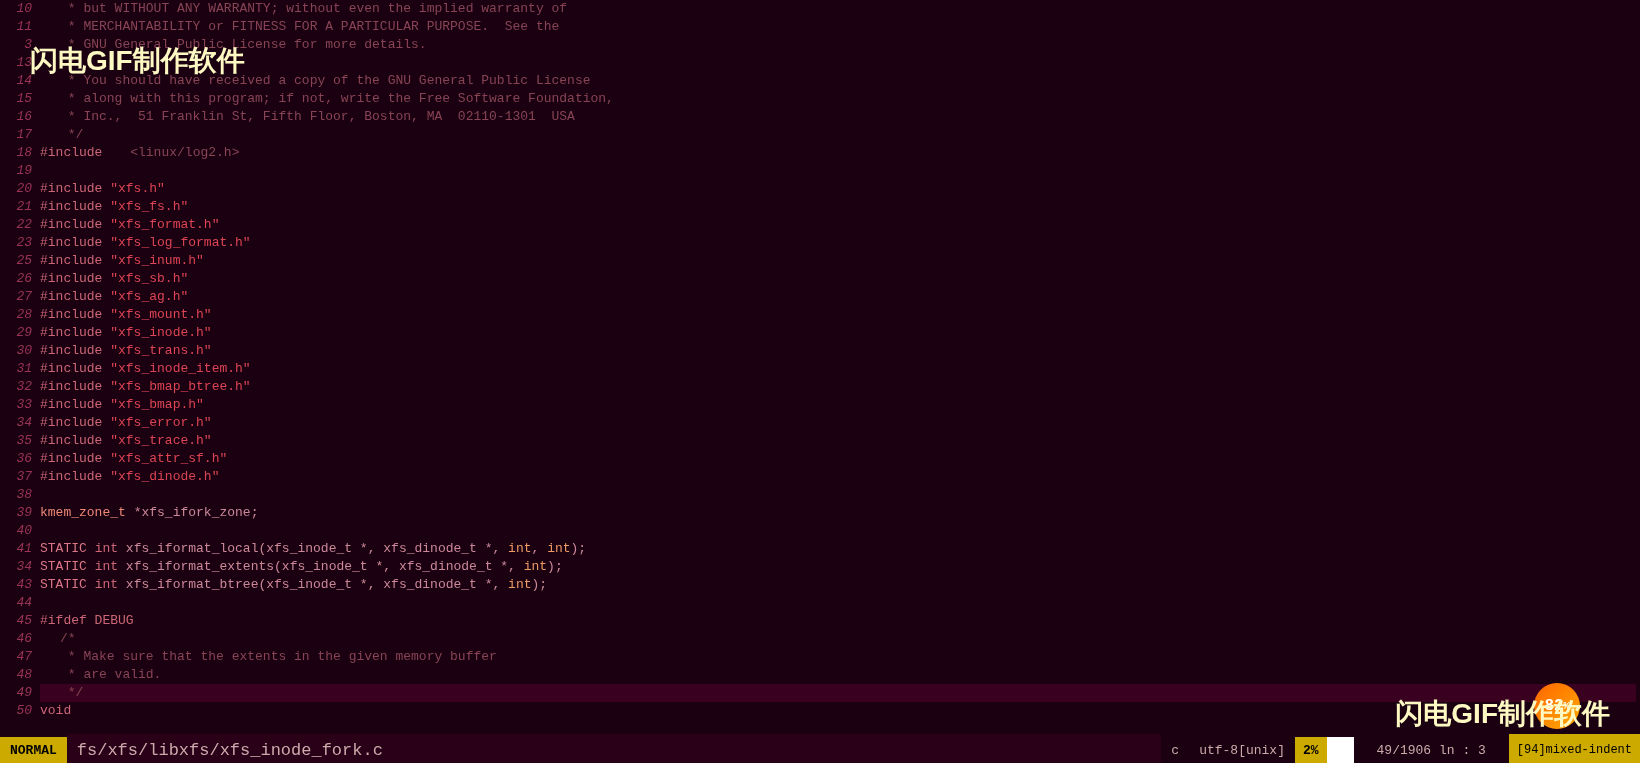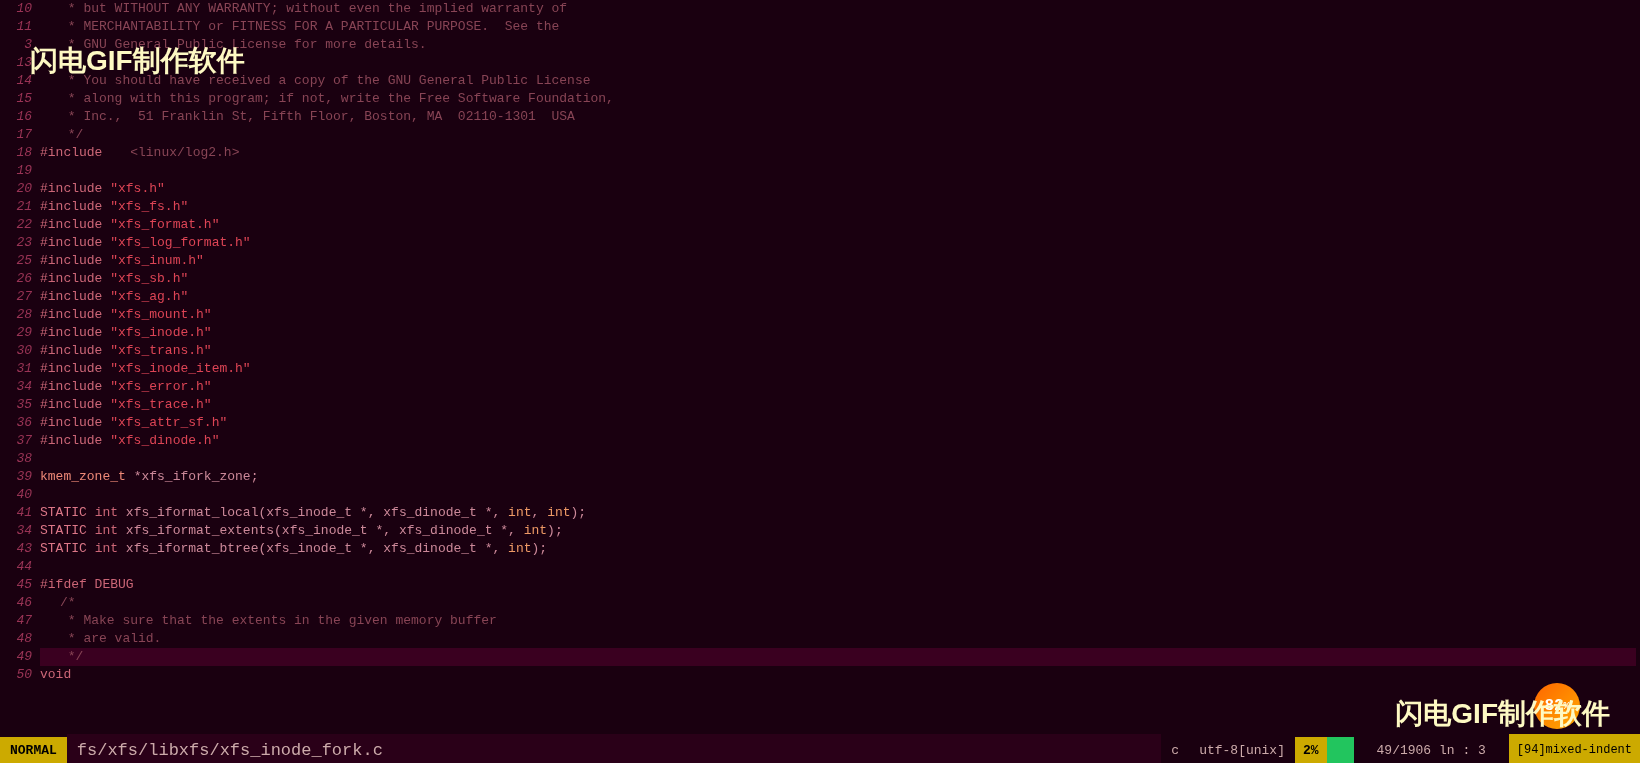--- a/index.html
+++ b/index.html
@@ -51,21 +51,21 @@
 
     
     #status-bar {
       position: fixed;
       bottom: 0;
       left: 0;
       width: 1640px;
       height: 26px;
       display: flex;
       align-items: center;
-      background-color: #22c55e;
+      background-color: #ffffff;
     }
     .status-normal {
       background-color: #ccaa00;
       color: #000;
       padding: 0 10px;
       height: 100%;
       display: flex;
       align-items: center;
       font-weight: bold;
       font-size: 13px;
@@ -182,20 +182,22 @@
     <div class="code-line"><span class="line-num">21</span><span class="line-content"><span class="prep">#include </span><span class="str">"xfs_fs.h"</span></span></div>
     <div class="code-line"><span class="line-num">22</span><span class="line-content"><span class="prep">#include </span><span class="str">"xfs_format.h"</span></span></div>
     <div class="code-line"><span class="line-num">23</span><span class="line-content"><span class="prep">#include </span><span class="str">"xfs_log_format.h"</span></span></div>
     <div class="code-line"><span class="line-num">25</span><span class="line-content"><span class="prep">#include </span><span class="str">"xfs_inum.h"</span></span></div>
     <div class="code-line"><span class="line-num">26</span><span class="line-content"><span class="prep">#include </span><span class="str">"xfs_sb.h"</span></span></div>
     <div class="code-line"><span class="line-num">27</span><span class="line-content"><span class="prep">#include </span><span class="str">"xfs_ag.h"</span></span></div>
     <div class="code-line"><span class="line-num">28</span><span class="line-content"><span class="prep">#include </span><span class="str">"xfs_mount.h"</span></span></div>
     <div class="code-line"><span class="line-num">29</span><span class="line-content"><span class="prep">#include </span><span class="str">"xfs_inode.h"</span></span></div>
     <div class="code-line"><span class="line-num">30</span><span class="line-content"><span class="prep">#include </span><span class="str">"xfs_trans.h"</span></span></div>
     <div class="code-line"><span class="line-num">31</span><span class="line-content"><span class="prep">#include </span><span class="str">"xfs_inode_item.h"</span></span></div>
+    <div class="code-line"><span class="line-num">32</span><span class="line-content"><span class="prep">#include </span><span class="str">"xfs_bmap_btree.h"</span></span></div>
+    <div class="code-line"><span class="line-num">33</span><span class="line-content"><span class="prep">#include </span><span class="str">"xfs_bmap.h"</span></span></div>
     <div class="code-line"><span class="line-num">34</span><span class="line-content"><span class="prep">#include </span><span class="str">"xfs_error.h"</span></span></div>
     <div class="code-line"><span class="line-num">35</span><span class="line-content"><span class="prep">#include </span><span class="str">"xfs_trace.h"</span></span></div>
     <div class="code-line"><span class="line-num">36</span><span class="line-content"><span class="prep">#include </span><span class="str">"xfs_attr_sf.h"</span></span></div>
     <div class="code-line"><span class="line-num">37</span><span class="line-content"><span class="prep">#include </span><span class="str">"xfs_dinode.h"</span></span></div>
     <div class="code-line"><span class="line-num">38</span><span class="line-content"></span></div>
     <div class="code-line"><span class="line-num">39</span><span class="line-content"><span class="type">kmem_zone_t</span> *xfs_ifork_zone;</span></div>
     <div class="code-line"><span class="line-num">40</span><span class="line-content"></span></div>
     <div class="code-line"><span class="line-num">41</span><span class="line-content"><span class="kw-static">STATIC</span> <span class="kw">int</span> xfs_iformat_local(xfs_inode_t *, xfs_dinode_t *, <span class="num-type">int</span>, <span class="num-type">int</span>);</span></div>
     <div class="code-line"><span class="line-num">34</span><span class="line-content"><span class="kw-static">STATIC</span> <span class="kw">int</span> xfs_iformat_extents(xfs_inode_t *, xfs_dinode_t *, <span class="num-type">int</span>);</span></div>
     <div class="code-line"><span class="line-num">43</span><span class="line-content"><span class="kw-static">STATIC</span> <span class="kw">int</span> xfs_iformat_btree(xfs_inode_t *, xfs_dinode_t *, <span class="num-type">int</span>);</span></div>

